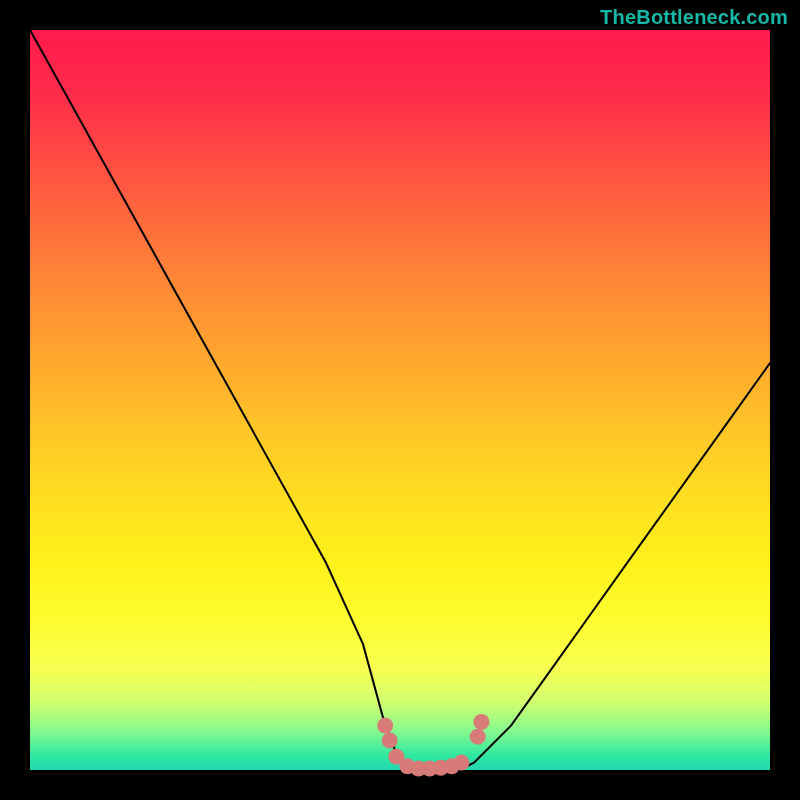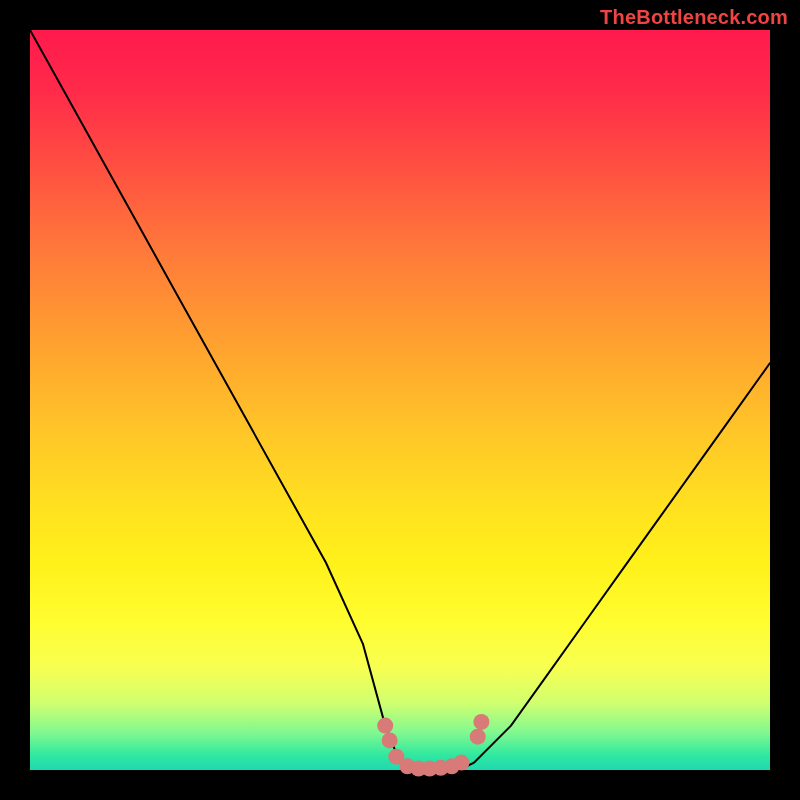--- a/index.html
+++ b/index.html
@@ -33,21 +33,21 @@
       #20d8b0 100%
     );
   }
   .watermark {
     position: absolute;
     top: 6px;
     right: 12px;
     font-family: Arial, Helvetica, sans-serif;
     font-size: 20px;
     font-weight: 600;
-    color: #ef4444;
+    color: #14b8a6;
     letter-spacing: 0.2px;
     user-select: none;
   }
   svg.curve {
     position: absolute;
     left: 0; top: 0;
     width: 100%; height: 100%;
     overflow: visible;
   }
 </style>

